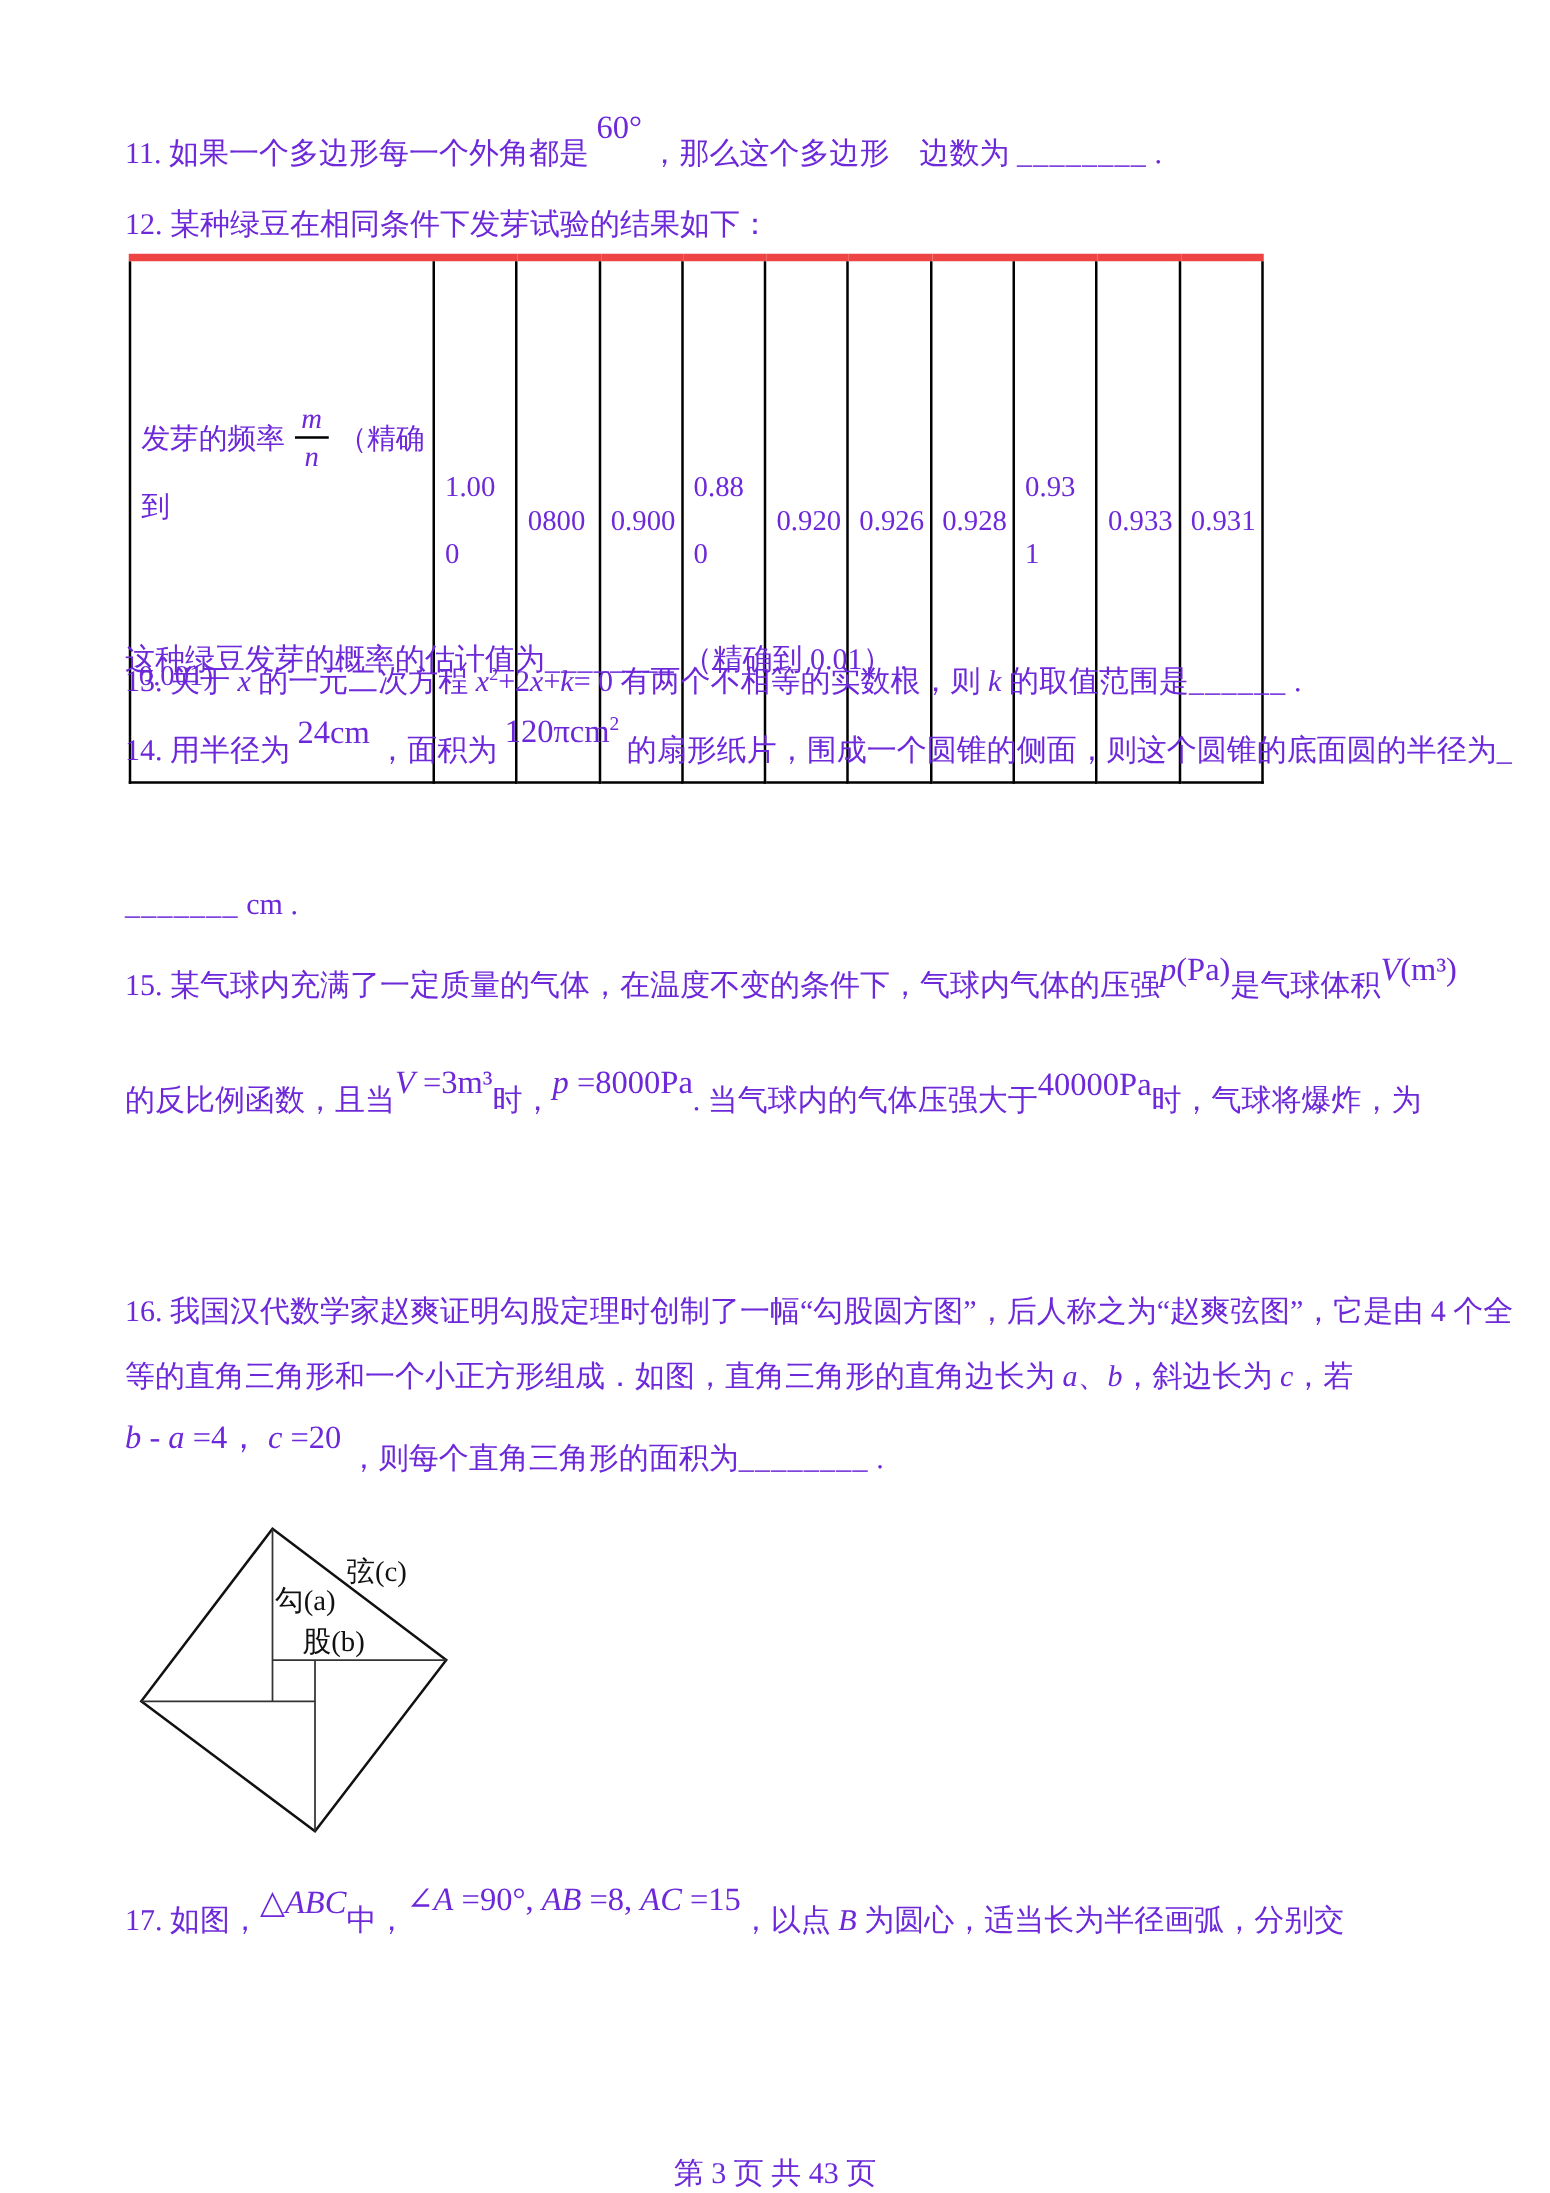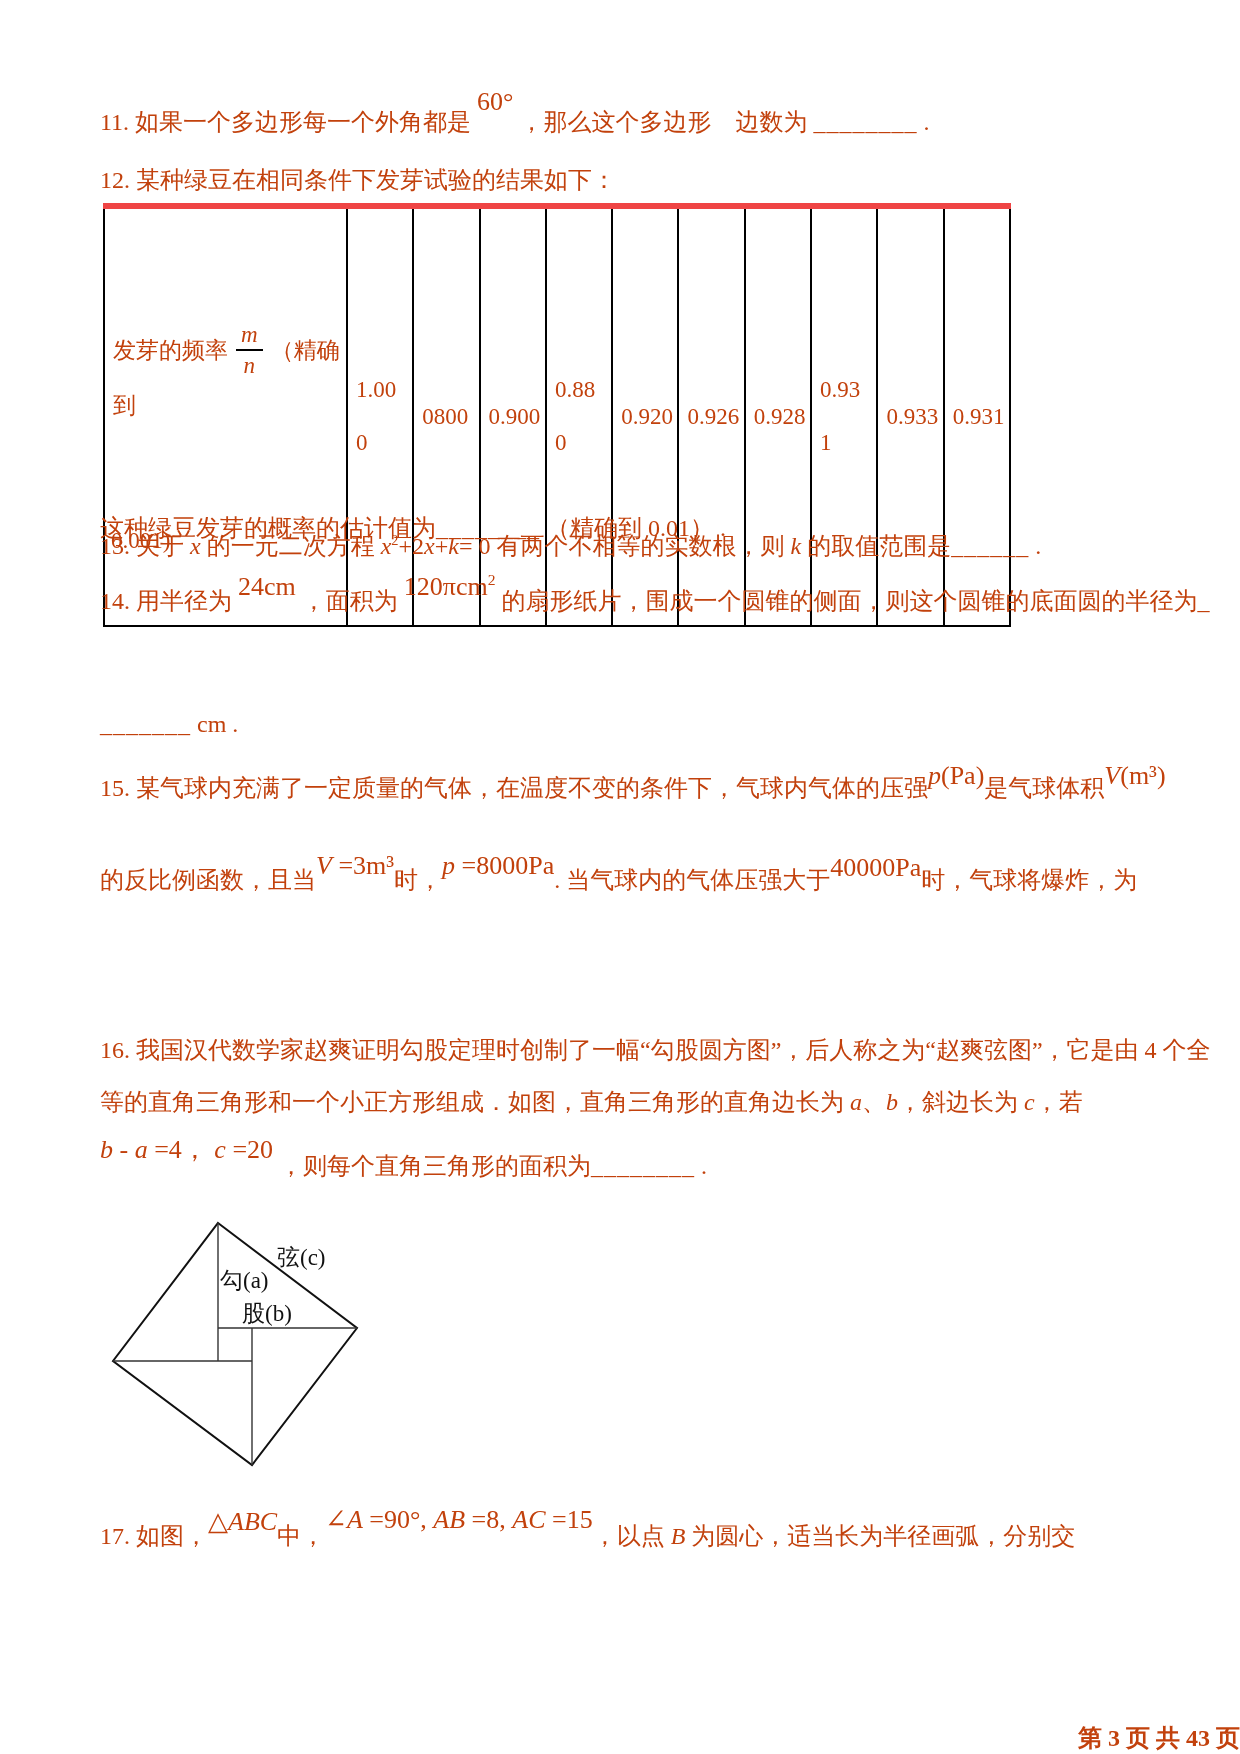--- a/index.html
+++ b/index.html
@@ -1,19 +1,19 @@
 <!DOCTYPE html>
 <html><head>
 <meta charset="utf-8">
 <style>
   * { margin:0; padding:0; box-sizing:border-box; }
   html,body { background:#ffffff; }
   .page {
     position:relative; width:1240px; height:1754px; background:#ffffff;
-    font-family:"Liberation Serif","DejaVu Serif",serif; color:#c2410c;
+    font-family:"Liberation Serif","DejaVu Serif",serif; color:#6d28d9;
     overflow:hidden;
   }
   .line { position:absolute; left:100px; font-size:24px; line-height:36px; white-space:nowrap; }
   .raise { display:inline-block; position:relative; font-size:26px; }
   .r20 { top:-20px; } .r16 { top:-16px; } .r14 { top:-14px; } .r12 { top:-12px; }
   .v { font-style:italic; font-family:"Liberation Serif","DejaVu Serif",serif; }
   sup { font-size:0.6em; }
   .blank { letter-spacing:1px; }
 
   
@@ -29,21 +29,21 @@
   .row3tail { margin-top:30px; margin-left:-2px; }
   .frac { display:inline-block; vertical-align:middle; text-align:center;
     font-style:italic; line-height:1; margin:0 8px; position:relative; top:-3px; }
   .fnum { display:block; border-bottom:2px solid #000; padding:0 5px 3px; }
   .fden { display:block; padding-top:3px; }
 
   
   .diagram { position:absolute; left:96px; top:1212px; }
   .diagram text { font-size:23px; fill:#111; font-family:"Liberation Serif","DejaVu Serif",serif; }
 
-  .footer { position:absolute; top:1722px; left:0; width:1240px; text-align:right; font-size:24px;font-weight:bold; }
+  .footer { position:absolute; top:1722px; left:0; width:1240px; text-align:center; font-size:24px; }
 </style>
 </head>
 <body>
 
 <div class="page">
 
   <p class="line" style="top:104px;">
     <span>11. 如果一个多边形每一个外角都是</span>
     <span class="raise r20">60°</span>
     <span>，那么这个多边形　边数为</span>

